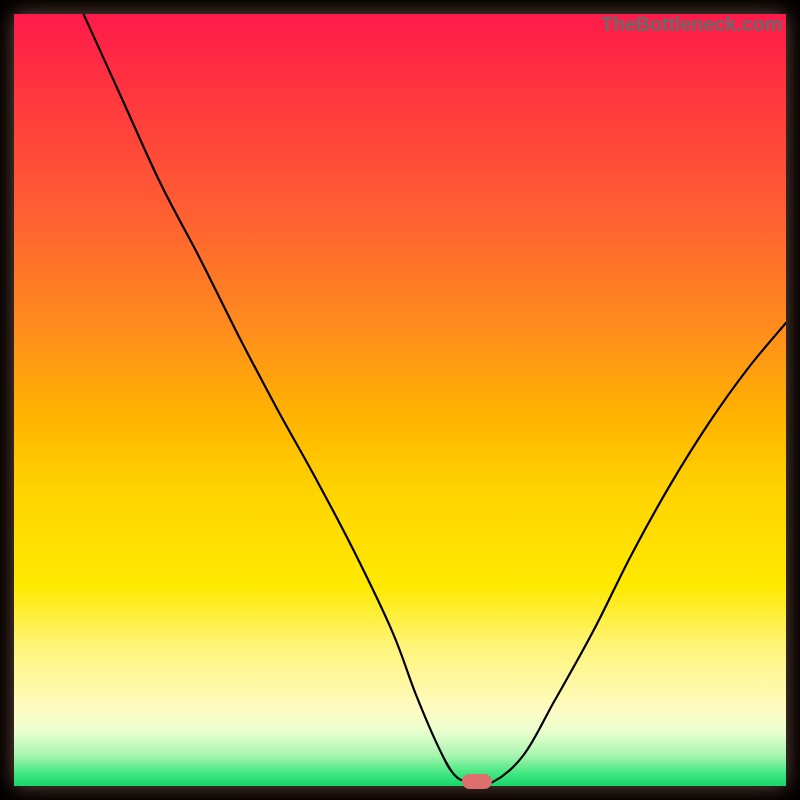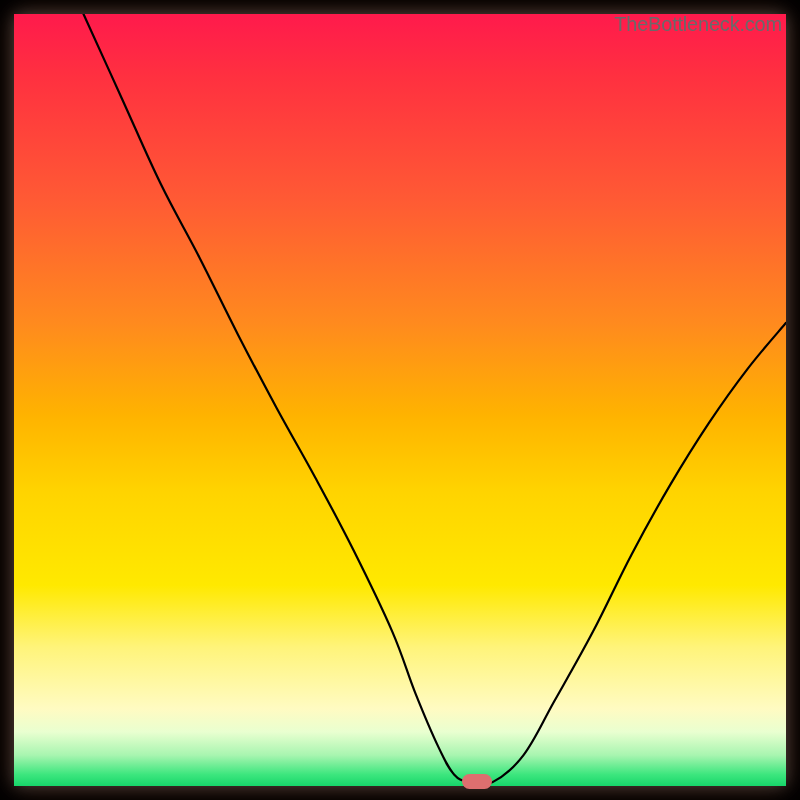--- a/index.html
+++ b/index.html
@@ -40,21 +40,21 @@
     );
     box-shadow: 0 0 16px rgba(255, 255, 255, 0.25),
                 0 0 32px rgba(255, 100, 40, 0.2);
   }
   .watermark {
     position: absolute;
     top: -1px;
     right: 4px;
     font-family: Arial, Helvetica, sans-serif;
     font-size: 20px;
-    font-weight: 400;
+    font-weight: 700;
     color: #6a6a6a;
     letter-spacing: -0.2px;
     z-index: 5;
   }
   svg.curve {
     position: absolute;
     left: 0;
     top: 0;
     width: 772px;
     height: 772px;

